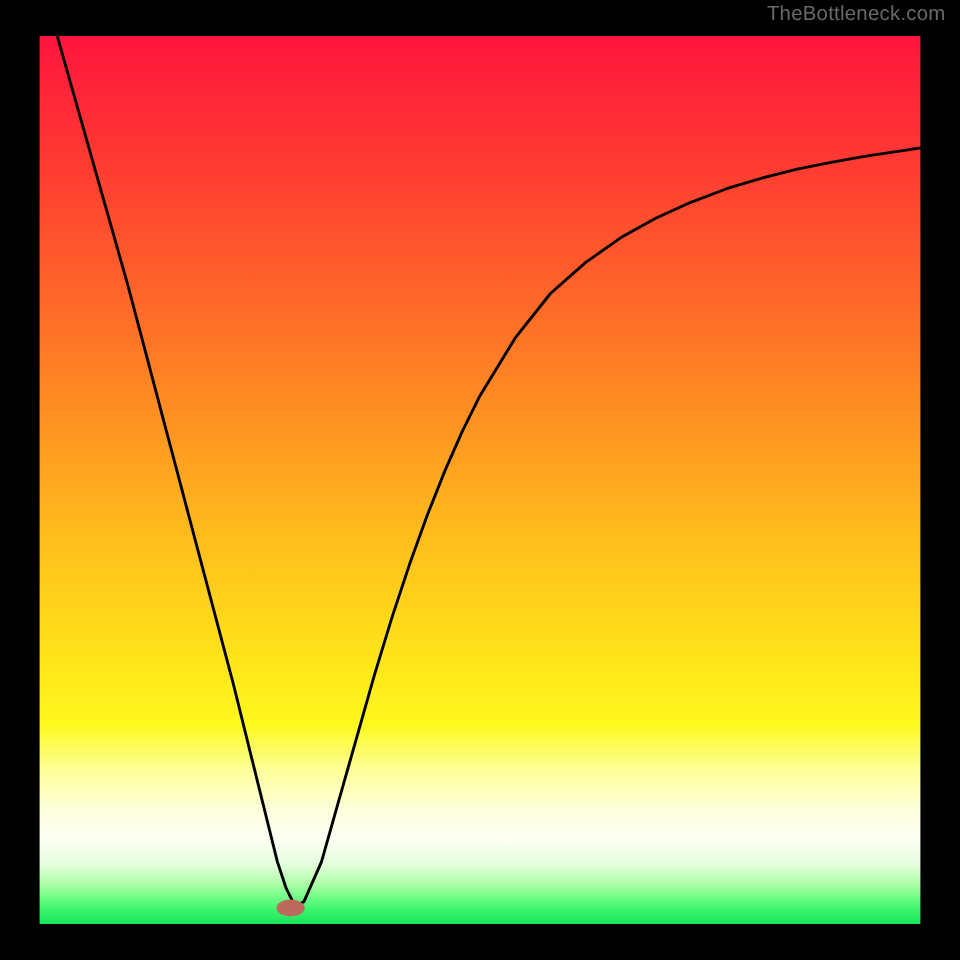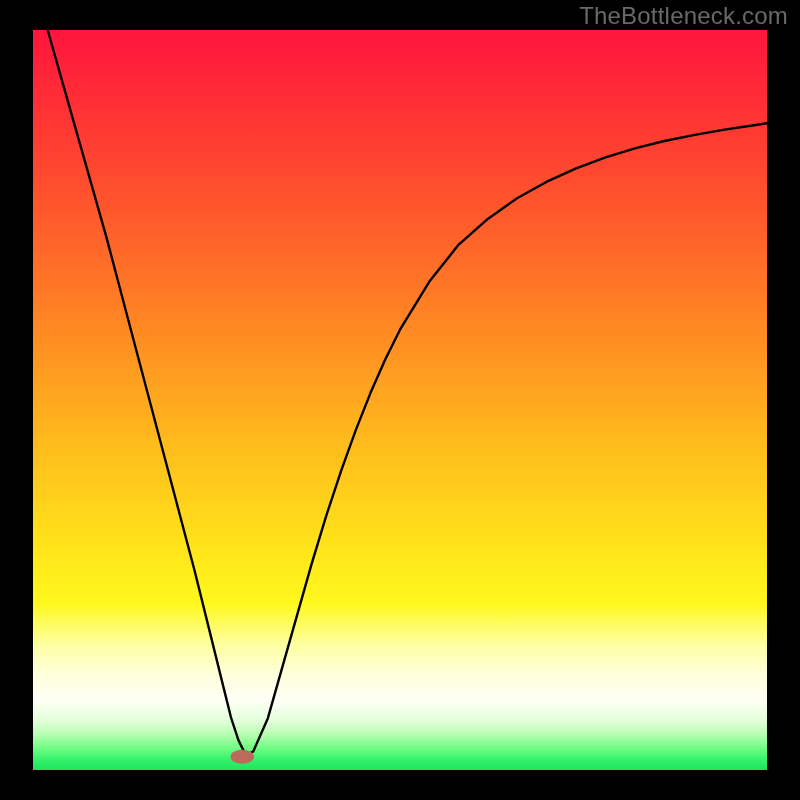--- a/index.html
+++ b/index.html
@@ -16,21 +16,21 @@
     width: 800px;
     height: 800px;
     background: #000;
   }
   .watermark {
     position: absolute;
     top: 2px;
     right: 12px;
     color: #808080;
     opacity: 0.82;
-    font-size: 24px;
+    font-size: 17px;
     font-weight: 500;
     letter-spacing: 0.2px;
     z-index: 10;
   }
   svg {
     position: absolute;
     top: 0;
     left: 0;
   }
 </style>

